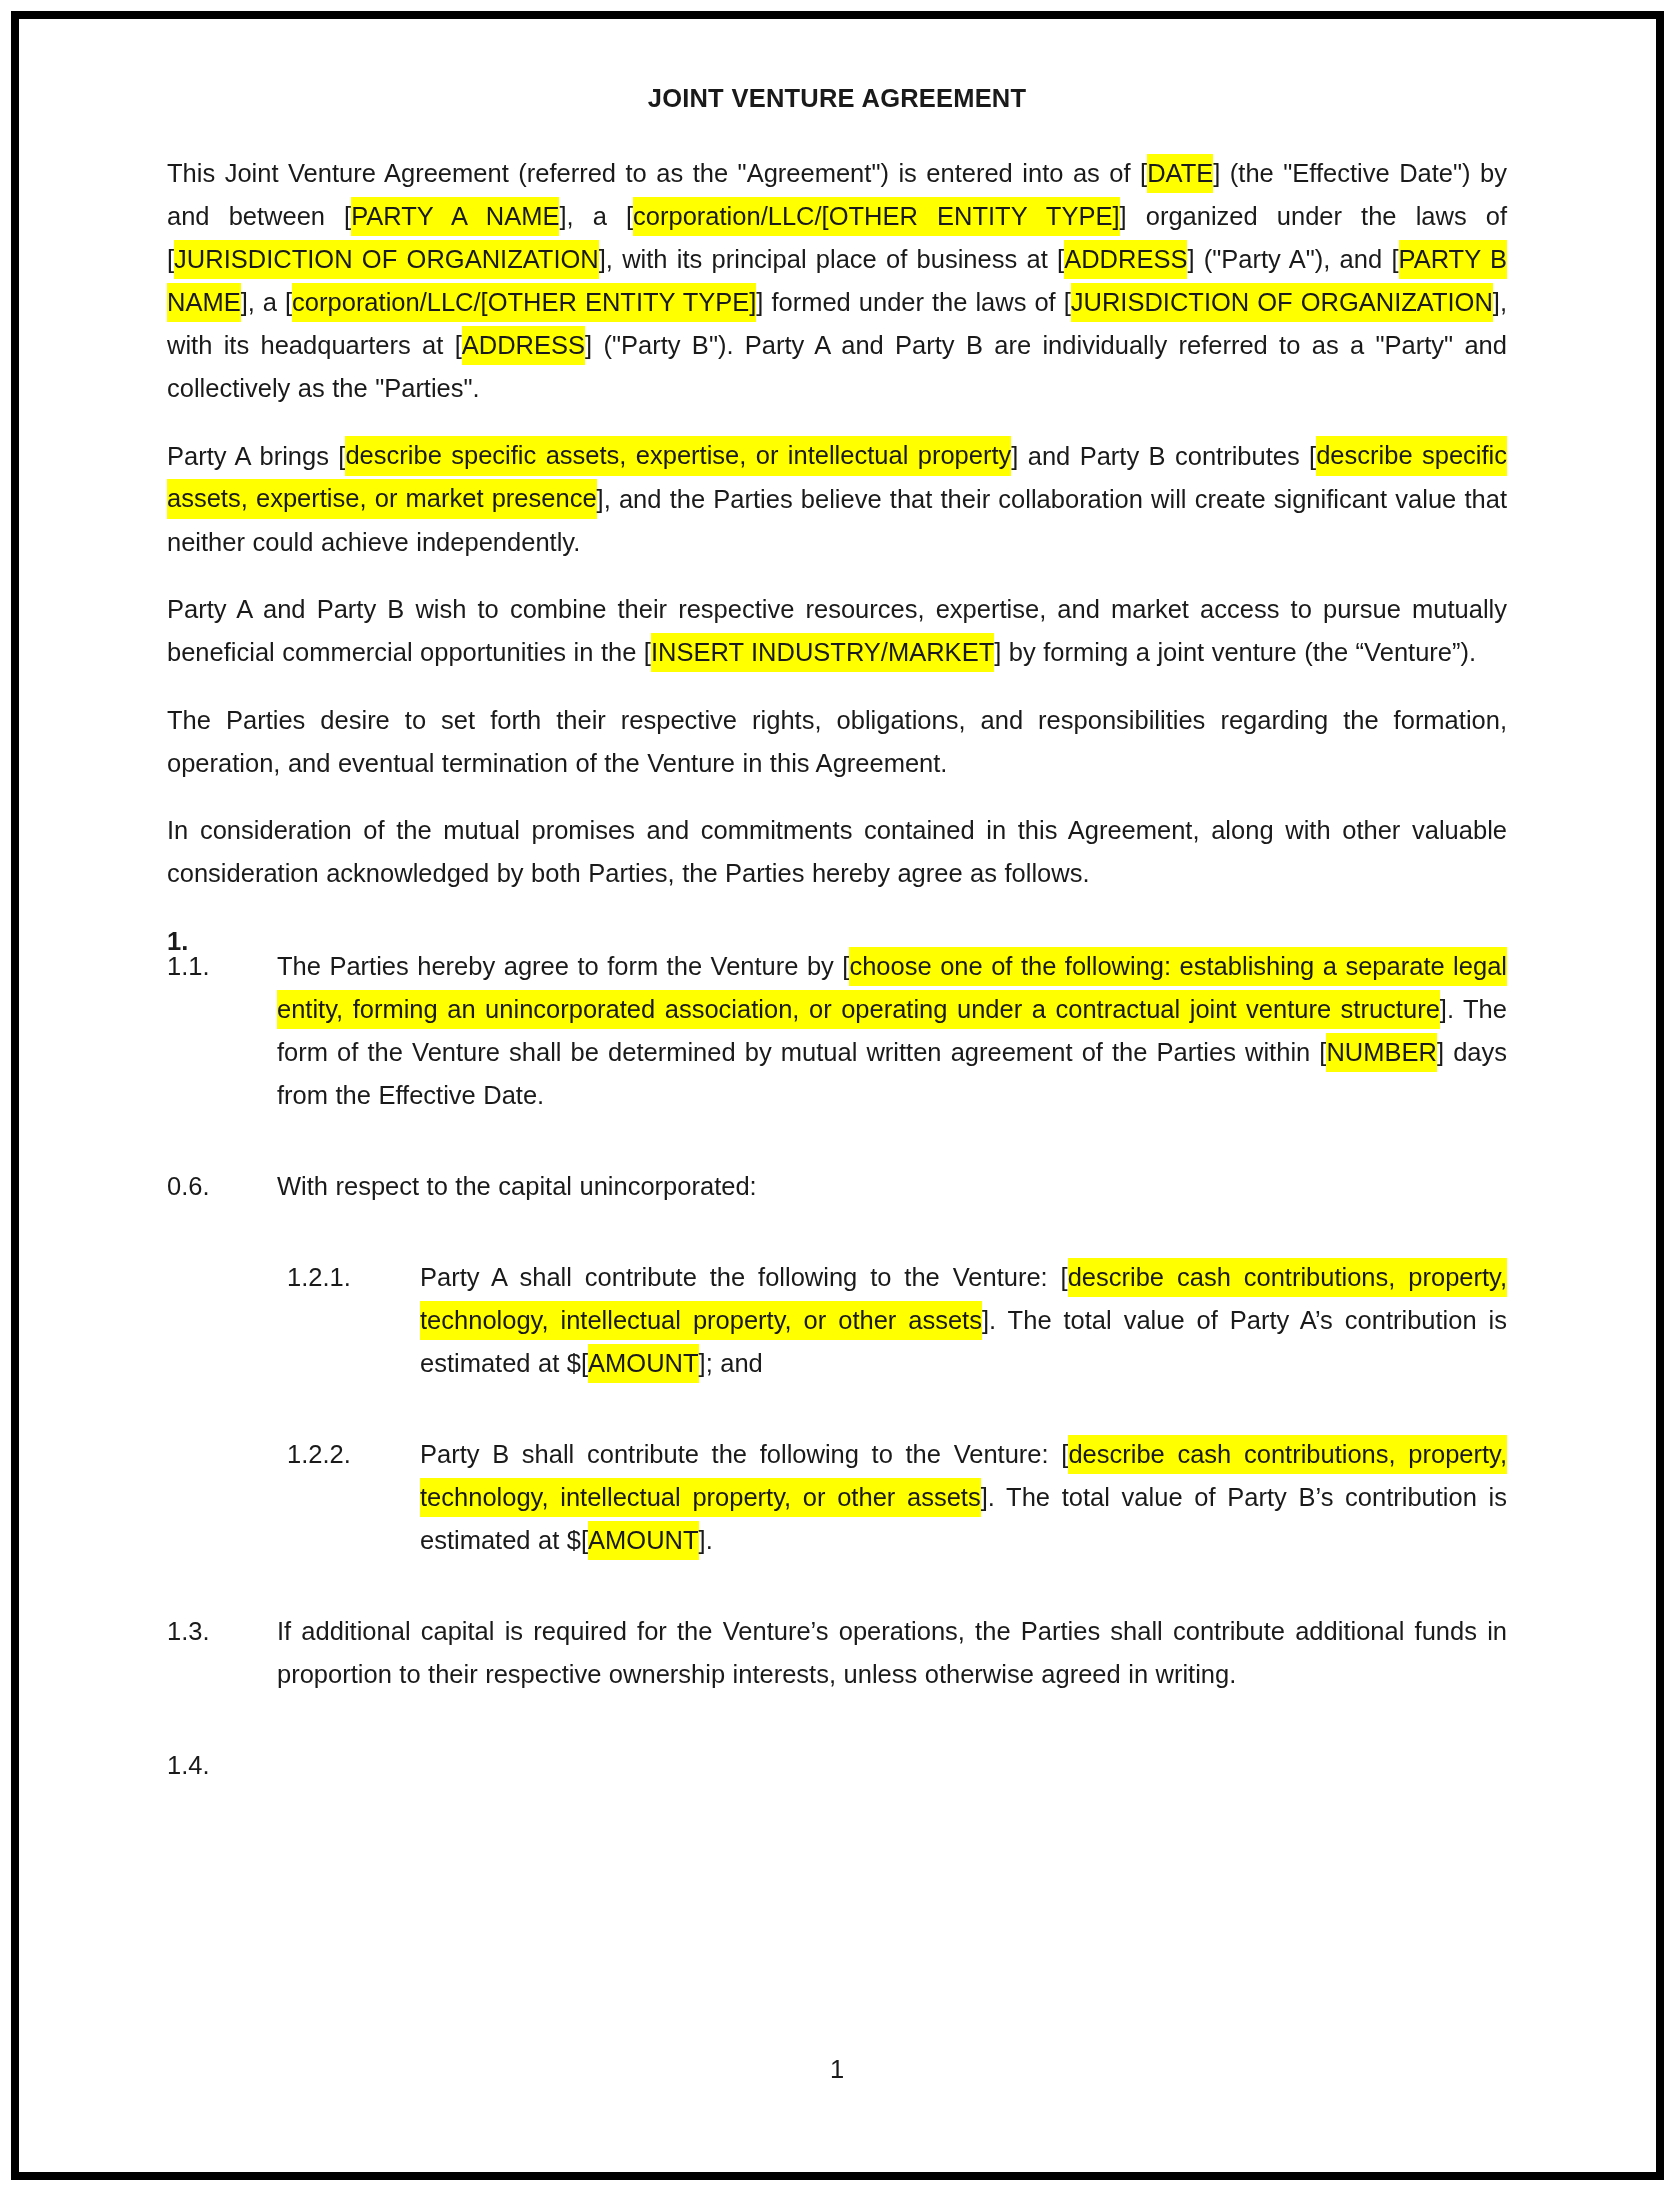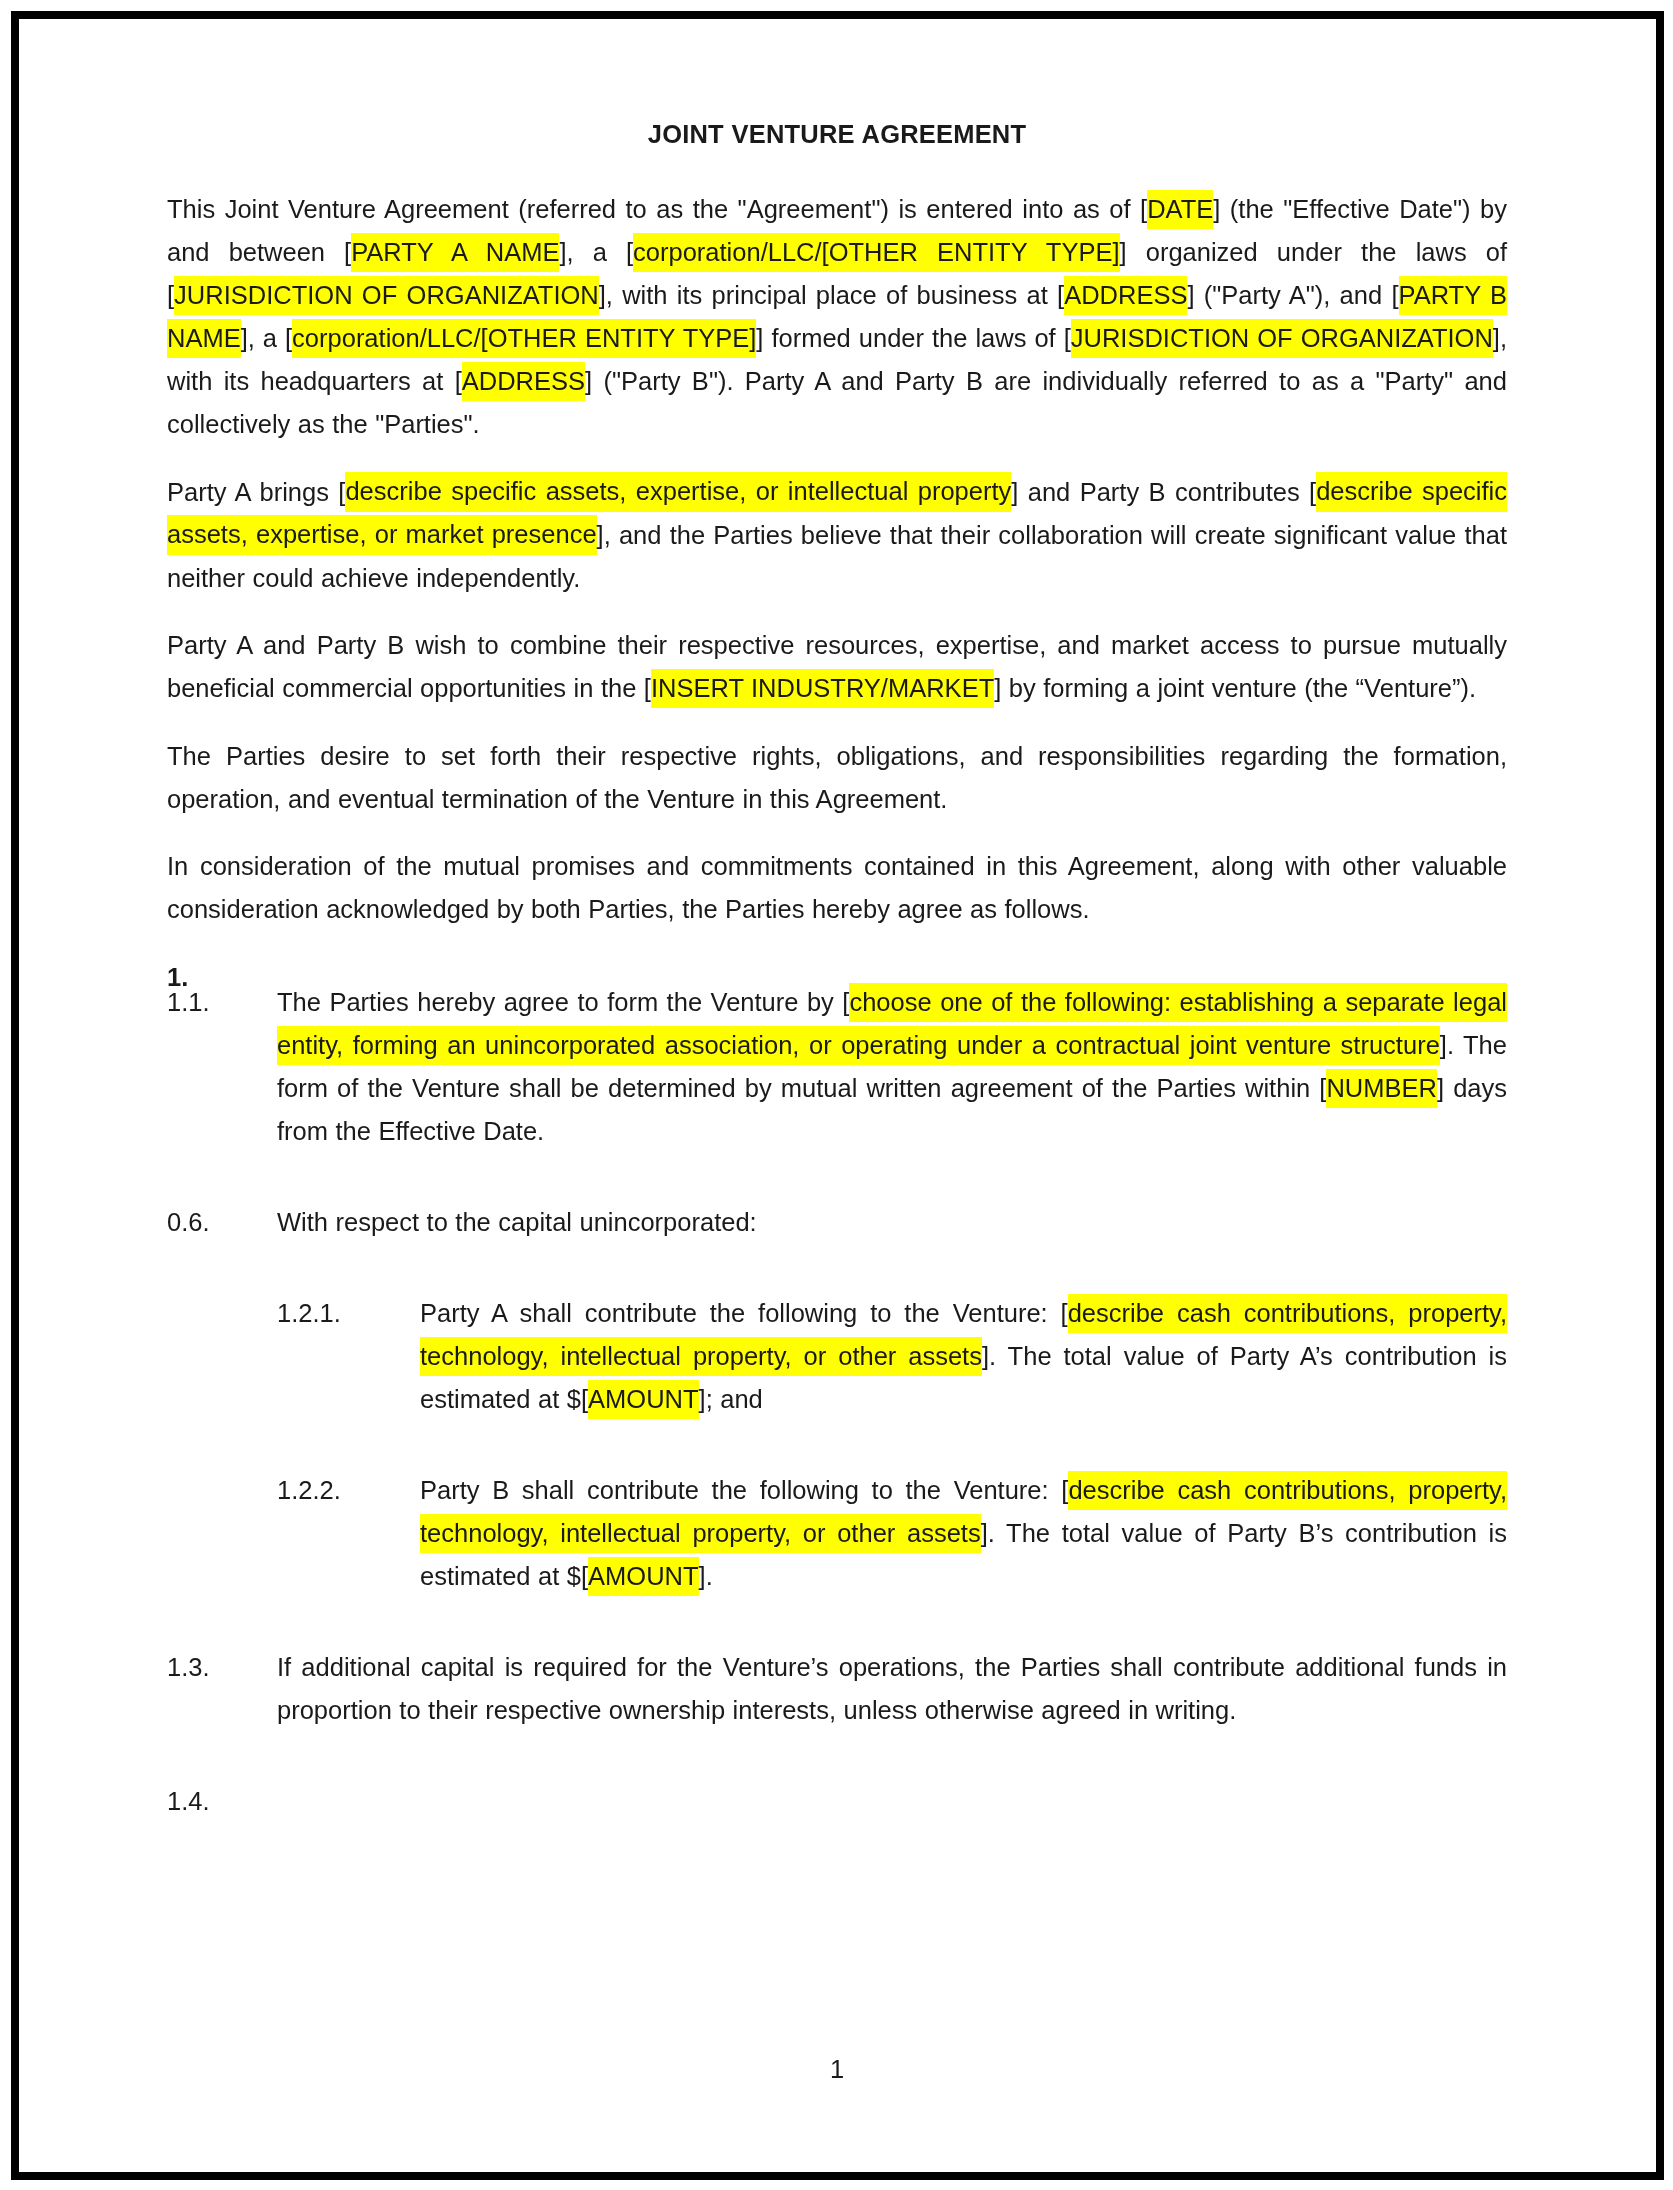--- a/index.html
+++ b/index.html
@@ -22,21 +22,21 @@
     position: absolute;
     left: 10.5px; top: 10.5px; right: 10.5px; bottom: 10.5px;
     border: 8px solid var(--frame);
     pointer-events: none;
   }
   .content {
     position: absolute;
     left: 167px;
     top: 0;
     width: 1340px;
-    padding-top: 113px;
+    padding-top: 77px;
     font-size: 25.5px;
     line-height: 43px;
     word-spacing: 0.4px;
   }
   .doc-title {
     text-align: center;
     font-weight: 700;
     margin-bottom: 32px;
     letter-spacing: 0.2px;
   }
@@ -45,21 +45,21 @@
     text-align: justify;
   }
   .item {
     position: relative;
     padding-left: 110px;
     text-align: justify;
     margin: 0 0 48px 0;
   }
   .item.lvl2 { padding-left: 253px; }
   .item .num { position: absolute; left: 0; top: 0; }
-  .item.lvl2 .num { left: 110px; }
+  .item.lvl2 .num { left: 120px; }
   .sec-heading { font-weight: 700; margin-bottom: 50px; }
   .hl {
     background: var(--hl);
     padding: 5.3px 0 6.1px 0;
   }
   .bold { font-weight: 400; }
   .page-number {
     position: absolute;
     top: 2048px;
     left: 0;

